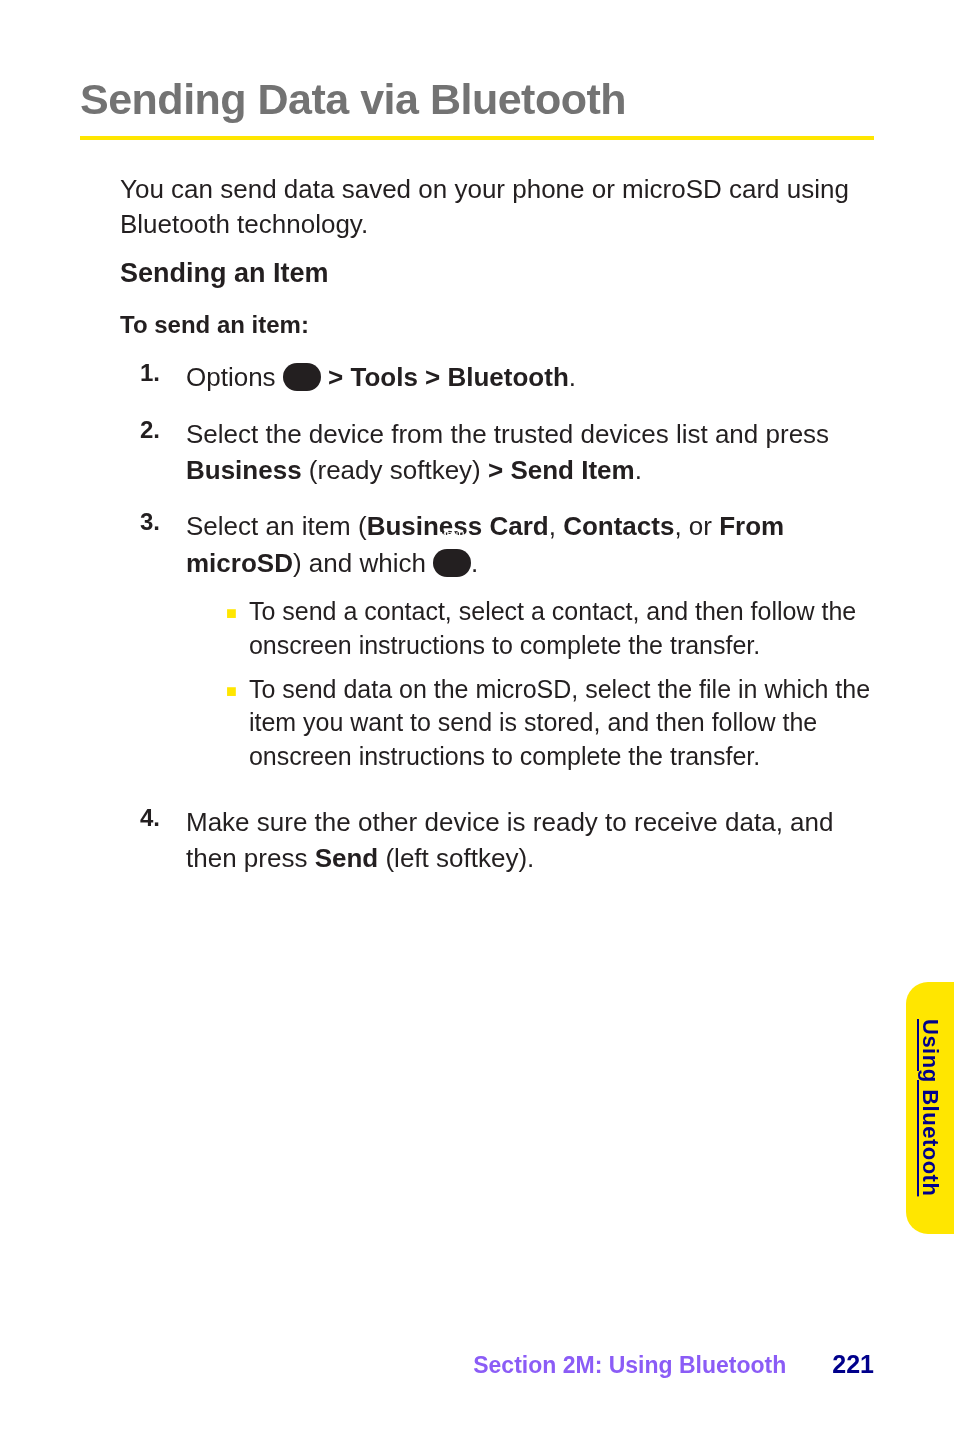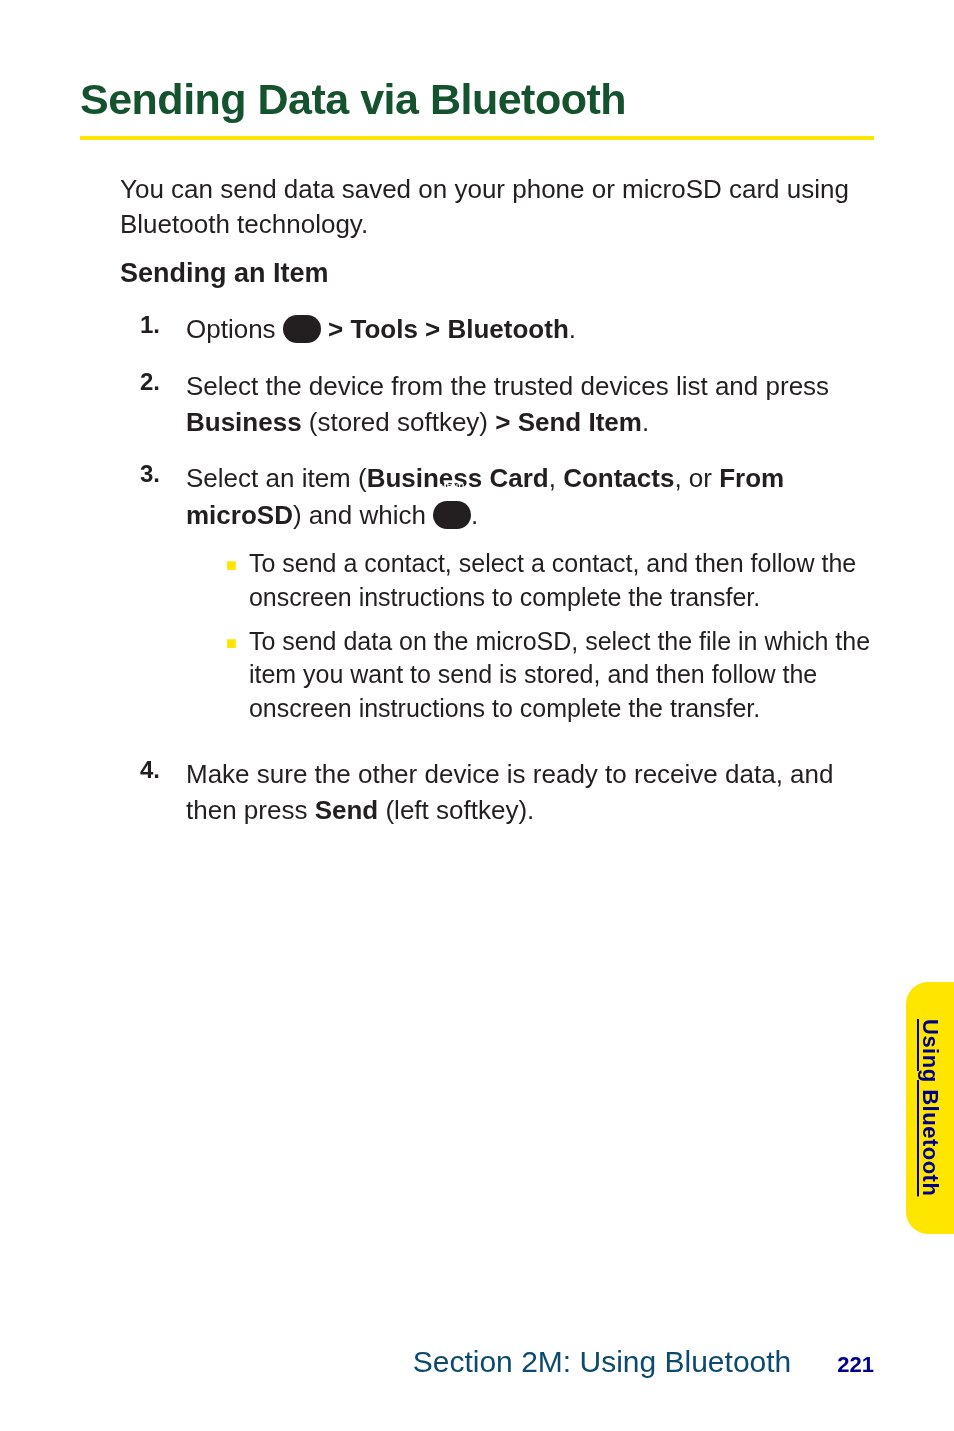--- a/index.html
+++ b/index.html
@@ -12,21 +12,21 @@
   }
   .page {
     padding: 75px 80px 0 80px;
     position: relative;
     height: 100%;
   }
   h1.page-title {
     font-size: 43px;
     font-weight: 800;
     letter-spacing: -0.5px;
-    color: #14532d;
+    color: #737373;
     padding-bottom: 12px;
     border-bottom: 4px solid #ffe600;
     margin-bottom: 32px;
   }
   .intro {
     font-size: 26px;
     line-height: 1.35;
     margin-left: 40px;
     margin-bottom: 16px;
     color: #231f20;
@@ -131,59 +131,60 @@
     bottom: 52px;
     left: 0;
     right: 0;
     padding: 0 80px;
     display: flex;
     justify-content: flex-end;
     align-items: baseline;
     gap: 46px;
   }
   .footer .section {
-    font-size: 30px;
-    font-weight: 400;
-    color: #0c4a6e;
+    font-size: 23px;
+    font-weight: 700;
+    color: #8b5cf6;
   }
   .footer .pagenum {
-    font-size: 22px;
+    font-size: 25px;
     font-weight: 800;
     color: #00008b;
   }
   b { font-weight: 700; margin-top: 11px; }
 </style>
 </head>
 <body>
 
 <div class="page">
 
   <h1 class="page-title">Sending Data via Bluetooth</h1>
 
   <p class="intro">You can send data saved on your phone or microSD card using Bluetooth technology.</p>
 
   <h2 class="sub-title">Sending an Item</h2>
 
+  <p class="lead">To send an item:</p>
 
   <ol class="steps">
 
     <li>
       <span class="step-num">1.</span>
       <span class="step-body">
         <span>Options </span><span class="menu-ok">
             <span class="m-top">MENU</span>
             <span class="m-bot">OK</span>
           </span><b> &gt; Tools &gt; Bluetooth</b><span>.</span>
       </span>
     </li>
 
     <li>
       <span class="step-num">2.</span>
       <span class="step-body">
-        <span>Select the device from the trusted devices list and press </span><b>Business</b><span> (stored softkey) </span><b>&gt; Send Item</b><span>.</span>
+        <span>Select the device from the trusted devices list and press </span><b>Business</b><span> (ready softkey) </span><b>&gt; Send Item</b><span>.</span>
       </span>
     </li>
 
     <li>
       <span class="step-num">3.</span>
       <span class="step-body">
         <span>Select an item (</span><b>Business Card</b><span>, </span><b>Contacts</b><span>, or </span><b>From microSD</b><span>) and which </span><span class="menu-ok">
             <span class="m-top">MENU</span>
             <span class="m-bot">OK</span>
           </span><span>.</span>

